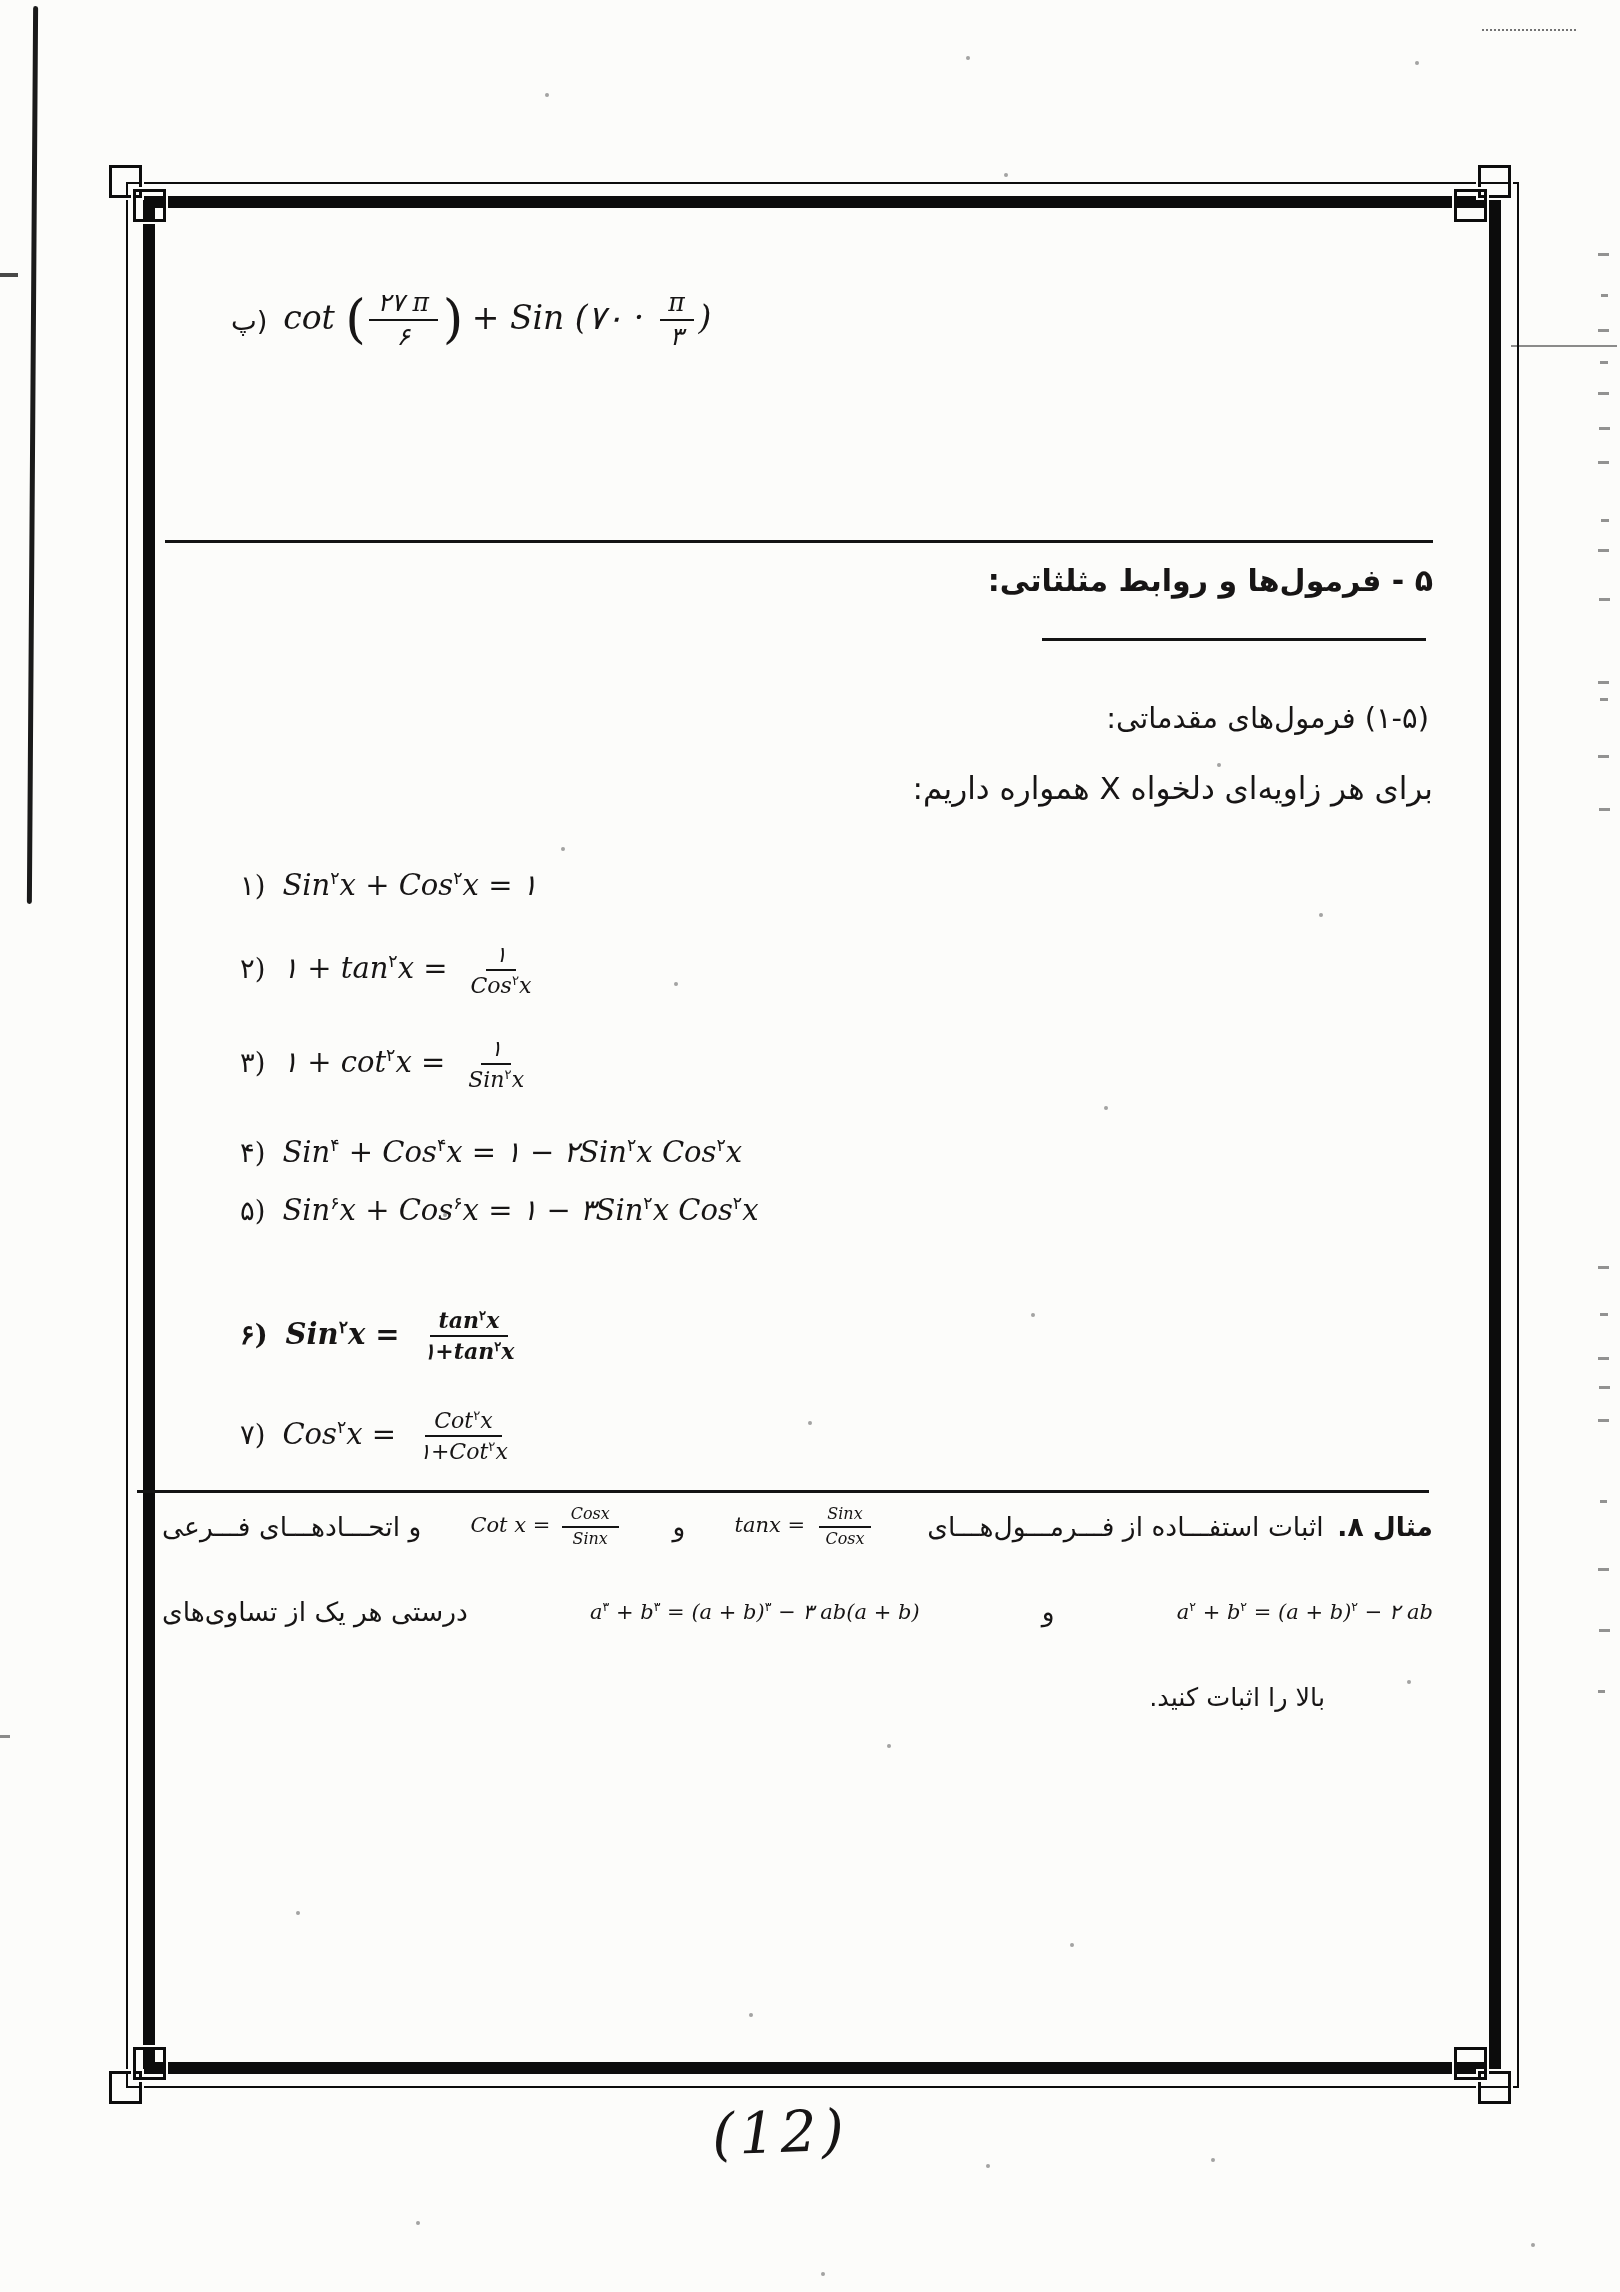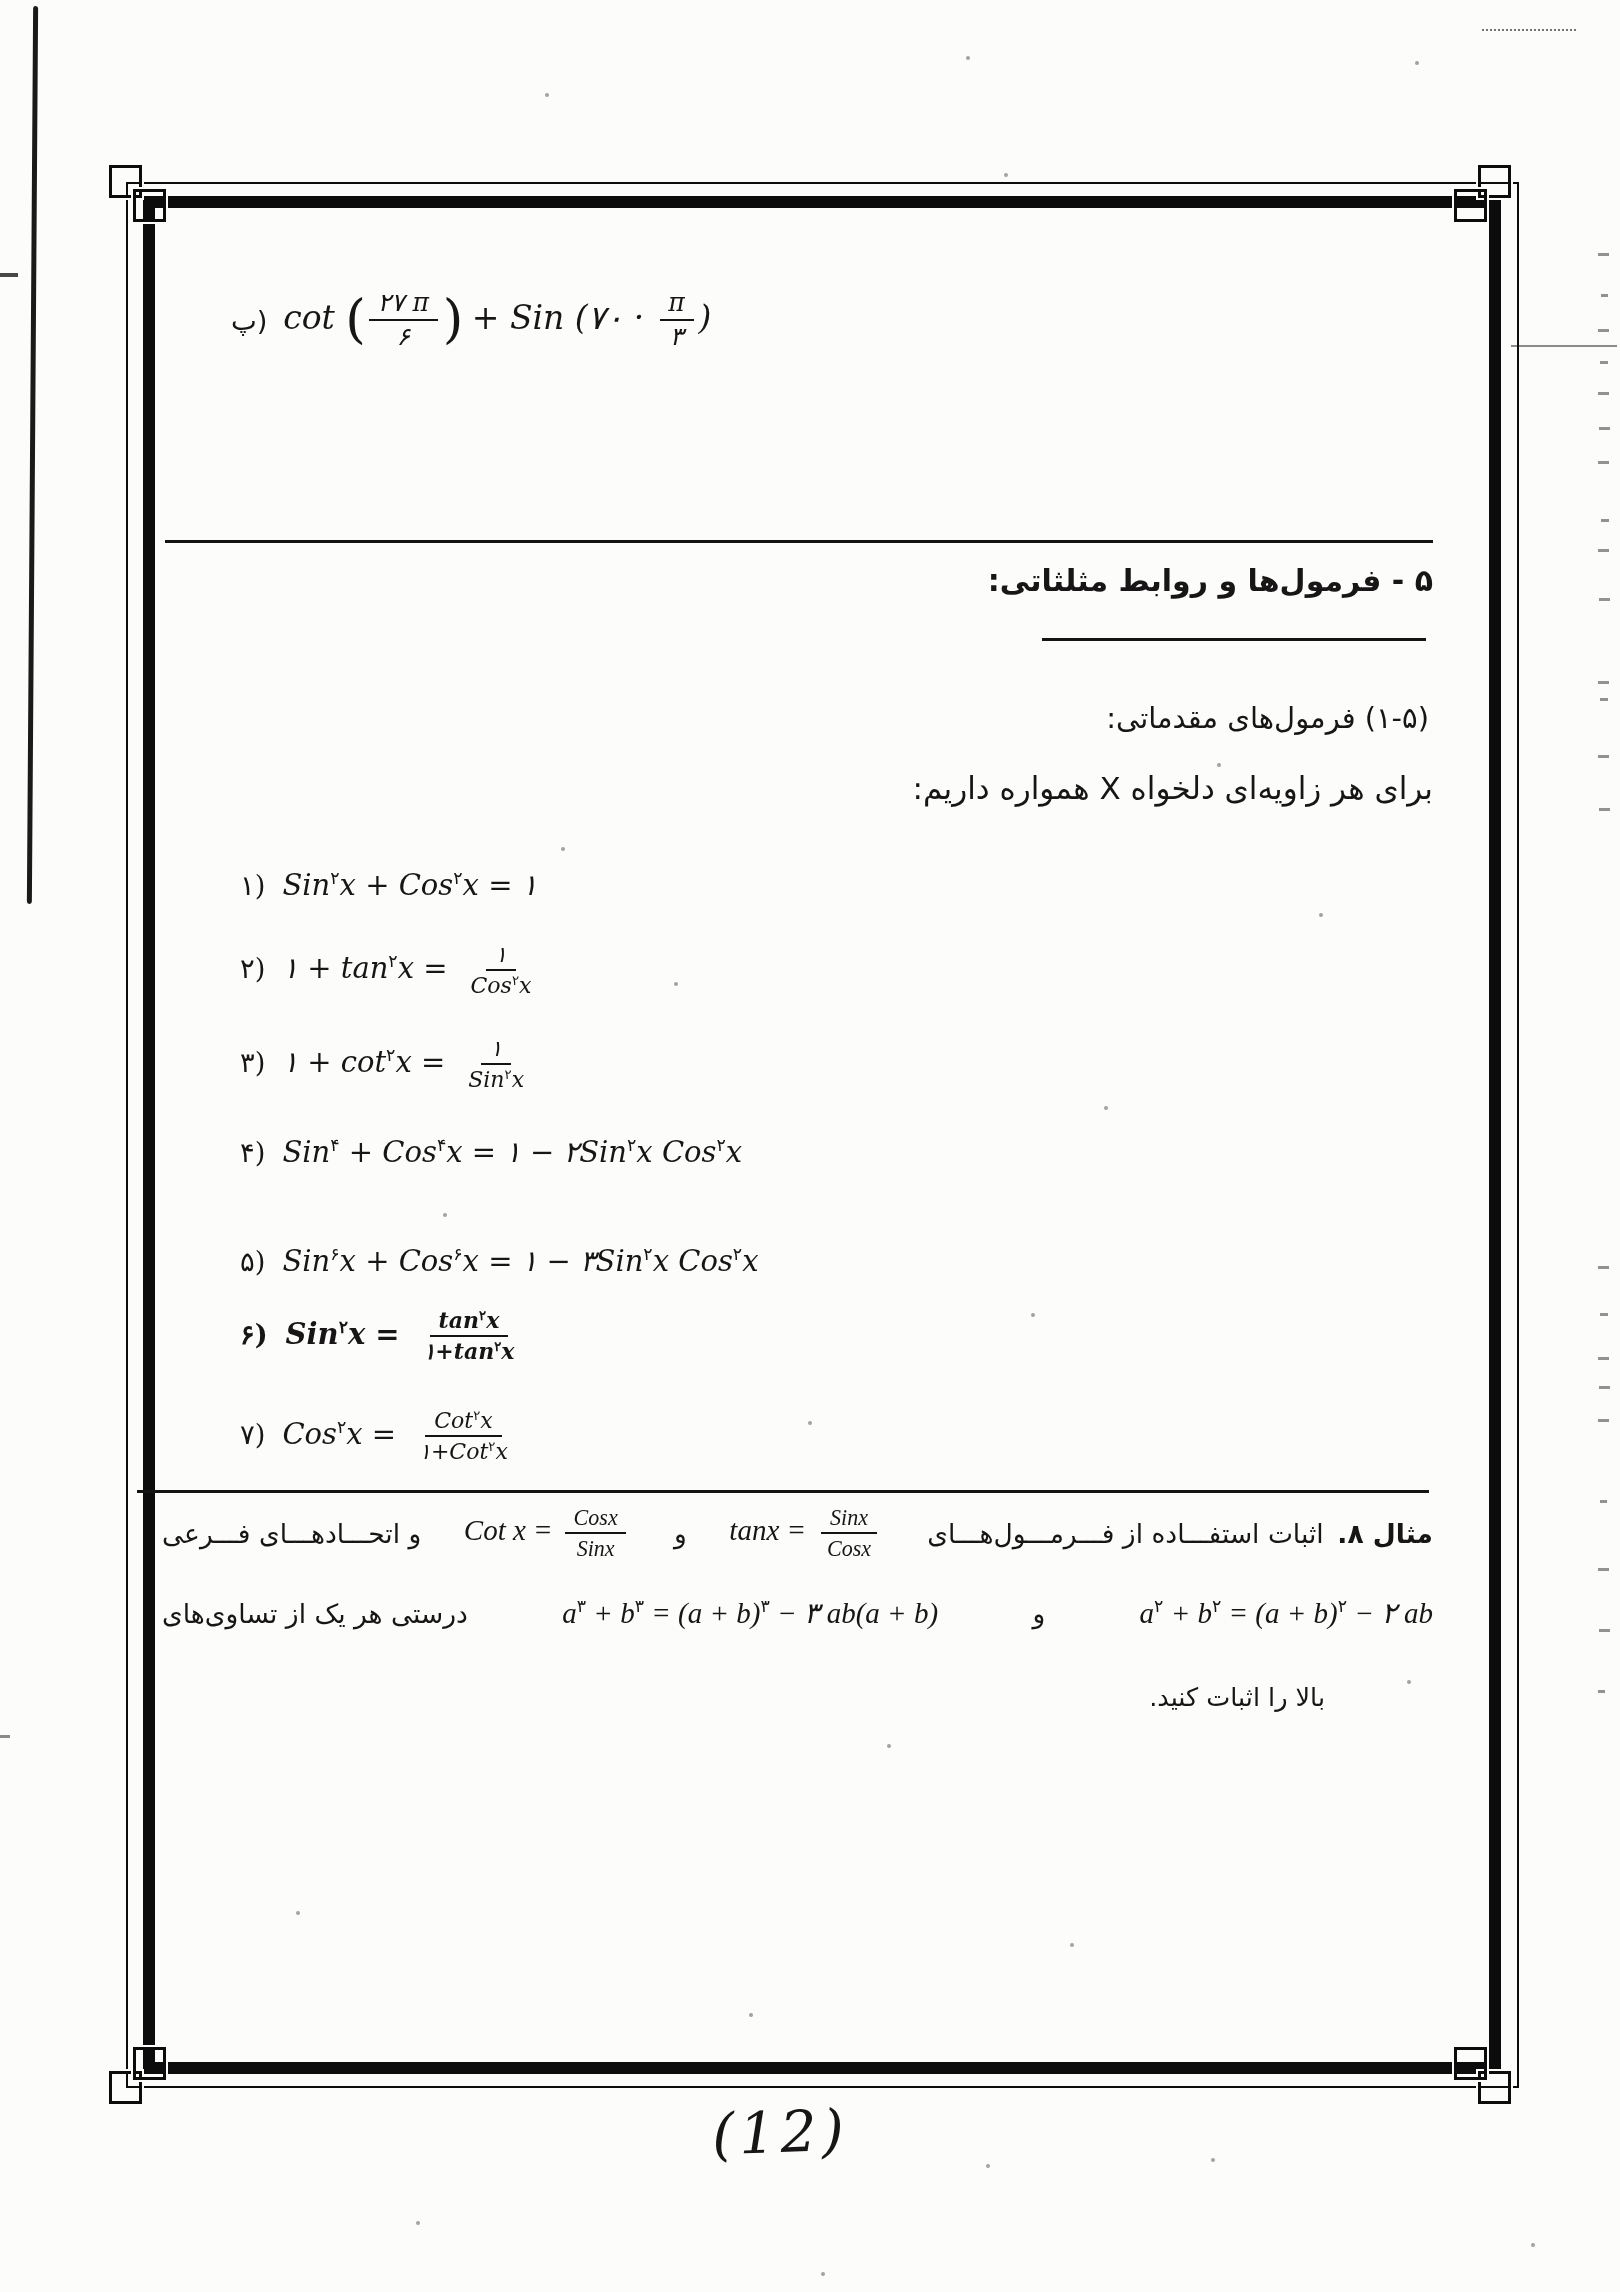--- a/index.html
+++ b/index.html
@@ -31,21 +31,21 @@
   .mb{font-size:1.6em;font-style:normal;vertical-align:-0.14em;letter-spacing:-2px;line-height:0;}
   
   .topformula{position:absolute;left:231px;top:290px;display:flex;align-items:center;gap:15.7px;font-size:33px;}
   .topformula .tf-label{font-size:27.4px;direction:ltr;unicode-bidi:isolate;}
   
   .frow{position:absolute;left:240px;white-space:nowrap;font-size:29px;}
   .fno{font-family:"DejaVu Serif",serif;direction:ltr;unicode-bidi:isolate;margin-right:7.8px;font-size:27.4px;}
   
   .ex-line{position:absolute;left:162px;right:187px;display:flex;direction:rtl;
            align-items:center;font-size:26.5px;}
-  .ex-line .math{font-size:29px;font-family:Liberation Serif, serif;}
+  .ex-line .math{font-size:21px;}
   .ex1{top:1506px;justify-content:space-between;}
   .ex2{top:1596px;justify-content:space-between;}
   .ex-group{display:flex;direction:rtl;gap:13.7px;align-items:center;}
   .ex-title{font-weight:bold;}
   .ex3{position:absolute;right:295px;top:1682px;font-size:25.5px;}
   
   .pagenum{position:absolute;left:712px;top:2099px;font-size:57px;font-family:"DejaVu Serif",serif;
            font-style:italic;letter-spacing:4.9px;transform:rotate(-2deg);}
   
   .art{position:absolute;background:#1a1a1a;}
@@ -141,21 +141,21 @@
     <span class="math"><span class="mt">۱ + tan</span><sup class="ms">۲</sup><span class="mt">x = </span><span class="mfrac"><span class="mnum"><span class="mt">۱</span></span><span class="mden"><span class="mt">Cos</span><sup class="ms">۲</sup><span class="mt">x</span></span></span></span>
   </div>
   <div class="frow" style="top:1037px;">
     <span class="fno">۳)</span>
     <span class="math"><span class="mt">۱ + cot</span><sup class="ms">۲</sup><span class="mt">x = </span><span class="mfrac"><span class="mnum"><span class="mt">۱</span></span><span class="mden"><span class="mt">Sin</span><sup class="ms">۲</sup><span class="mt">x</span></span></span></span>
   </div>
   <div class="frow" style="top:1135px;">
     <span class="fno">۴)</span>
     <span class="math"><span class="mt">Sin</span><sup class="ms">۴</sup><span class="mt"> + Cos</span><sup class="ms">۴</sup><span class="mt">x = ۱ − ۲Sin</span><sup class="ms">۲</sup><span class="mt">x Cos</span><sup class="ms">۲</sup><span class="mt">x</span></span>
   </div>
-  <div class="frow" style="top:1244px;">
+  <div class="frow" style="top:1193px;">
     <span class="fno">۵)</span>
     <span class="math"><span class="mt">Sin</span><sup class="ms">۶</sup><span class="mt">x + Cos</span><sup class="ms">۶</sup><span class="mt">x = ۱ − ۳Sin</span><sup class="ms">۲</sup><span class="mt">x Cos</span><sup class="ms">۲</sup><span class="mt">x</span></span>
   </div>
   <div class="frow" style="top:1309px;font-weight:bold;">
     <span class="fno">۶)</span>
     <span class="math"><span class="mt">Sin</span><sup class="ms">۲</sup><span class="mt">x = </span><span class="mfrac"><span class="mnum"><span class="mt">tan</span><sup class="ms">۲</sup><span class="mt">x</span></span><span class="mden"><span class="mt">۱+tan</span><sup class="ms">۲</sup><span class="mt">x</span></span></span></span>
   </div>
   <div class="frow" style="top:1409px;">
     <span class="fno">۷)</span>
     <span class="math"><span class="mt">Cos</span><sup class="ms">۲</sup><span class="mt">x = </span><span class="mfrac"><span class="mnum"><span class="mt">Cot</span><sup class="ms">۲</sup><span class="mt">x</span></span><span class="mden"><span class="mt">۱+Cot</span><sup class="ms">۲</sup><span class="mt">x</span></span></span></span>

